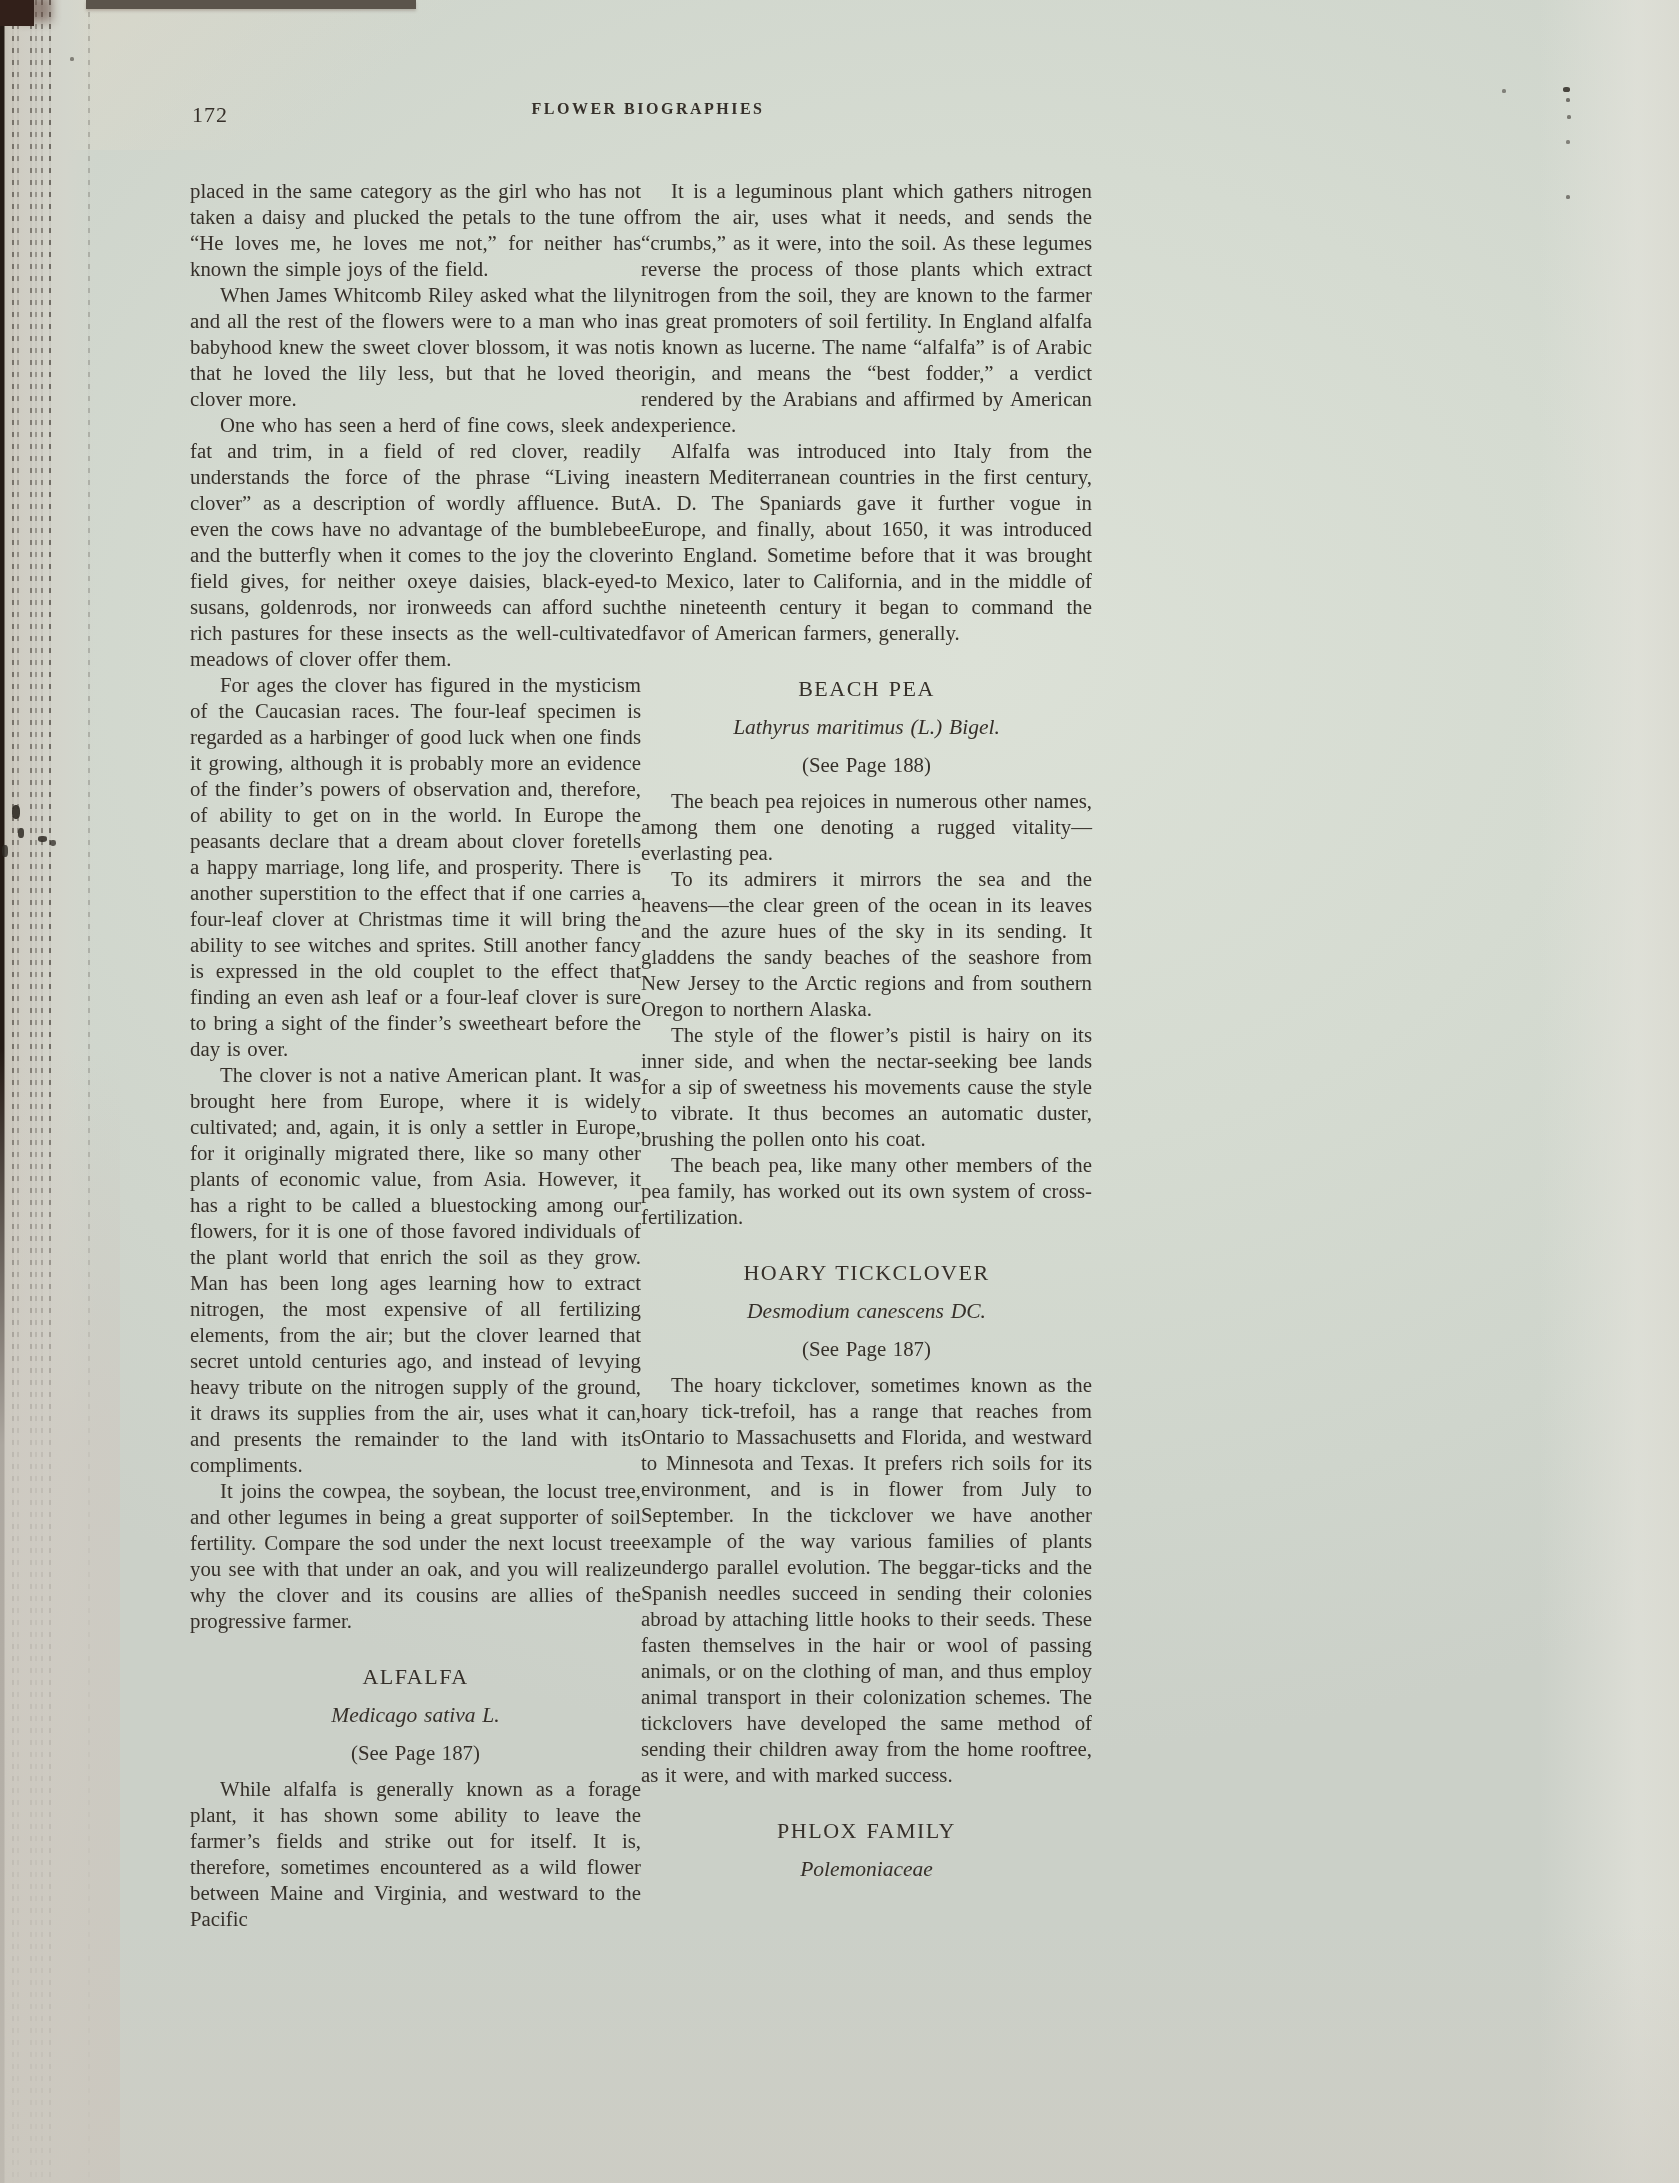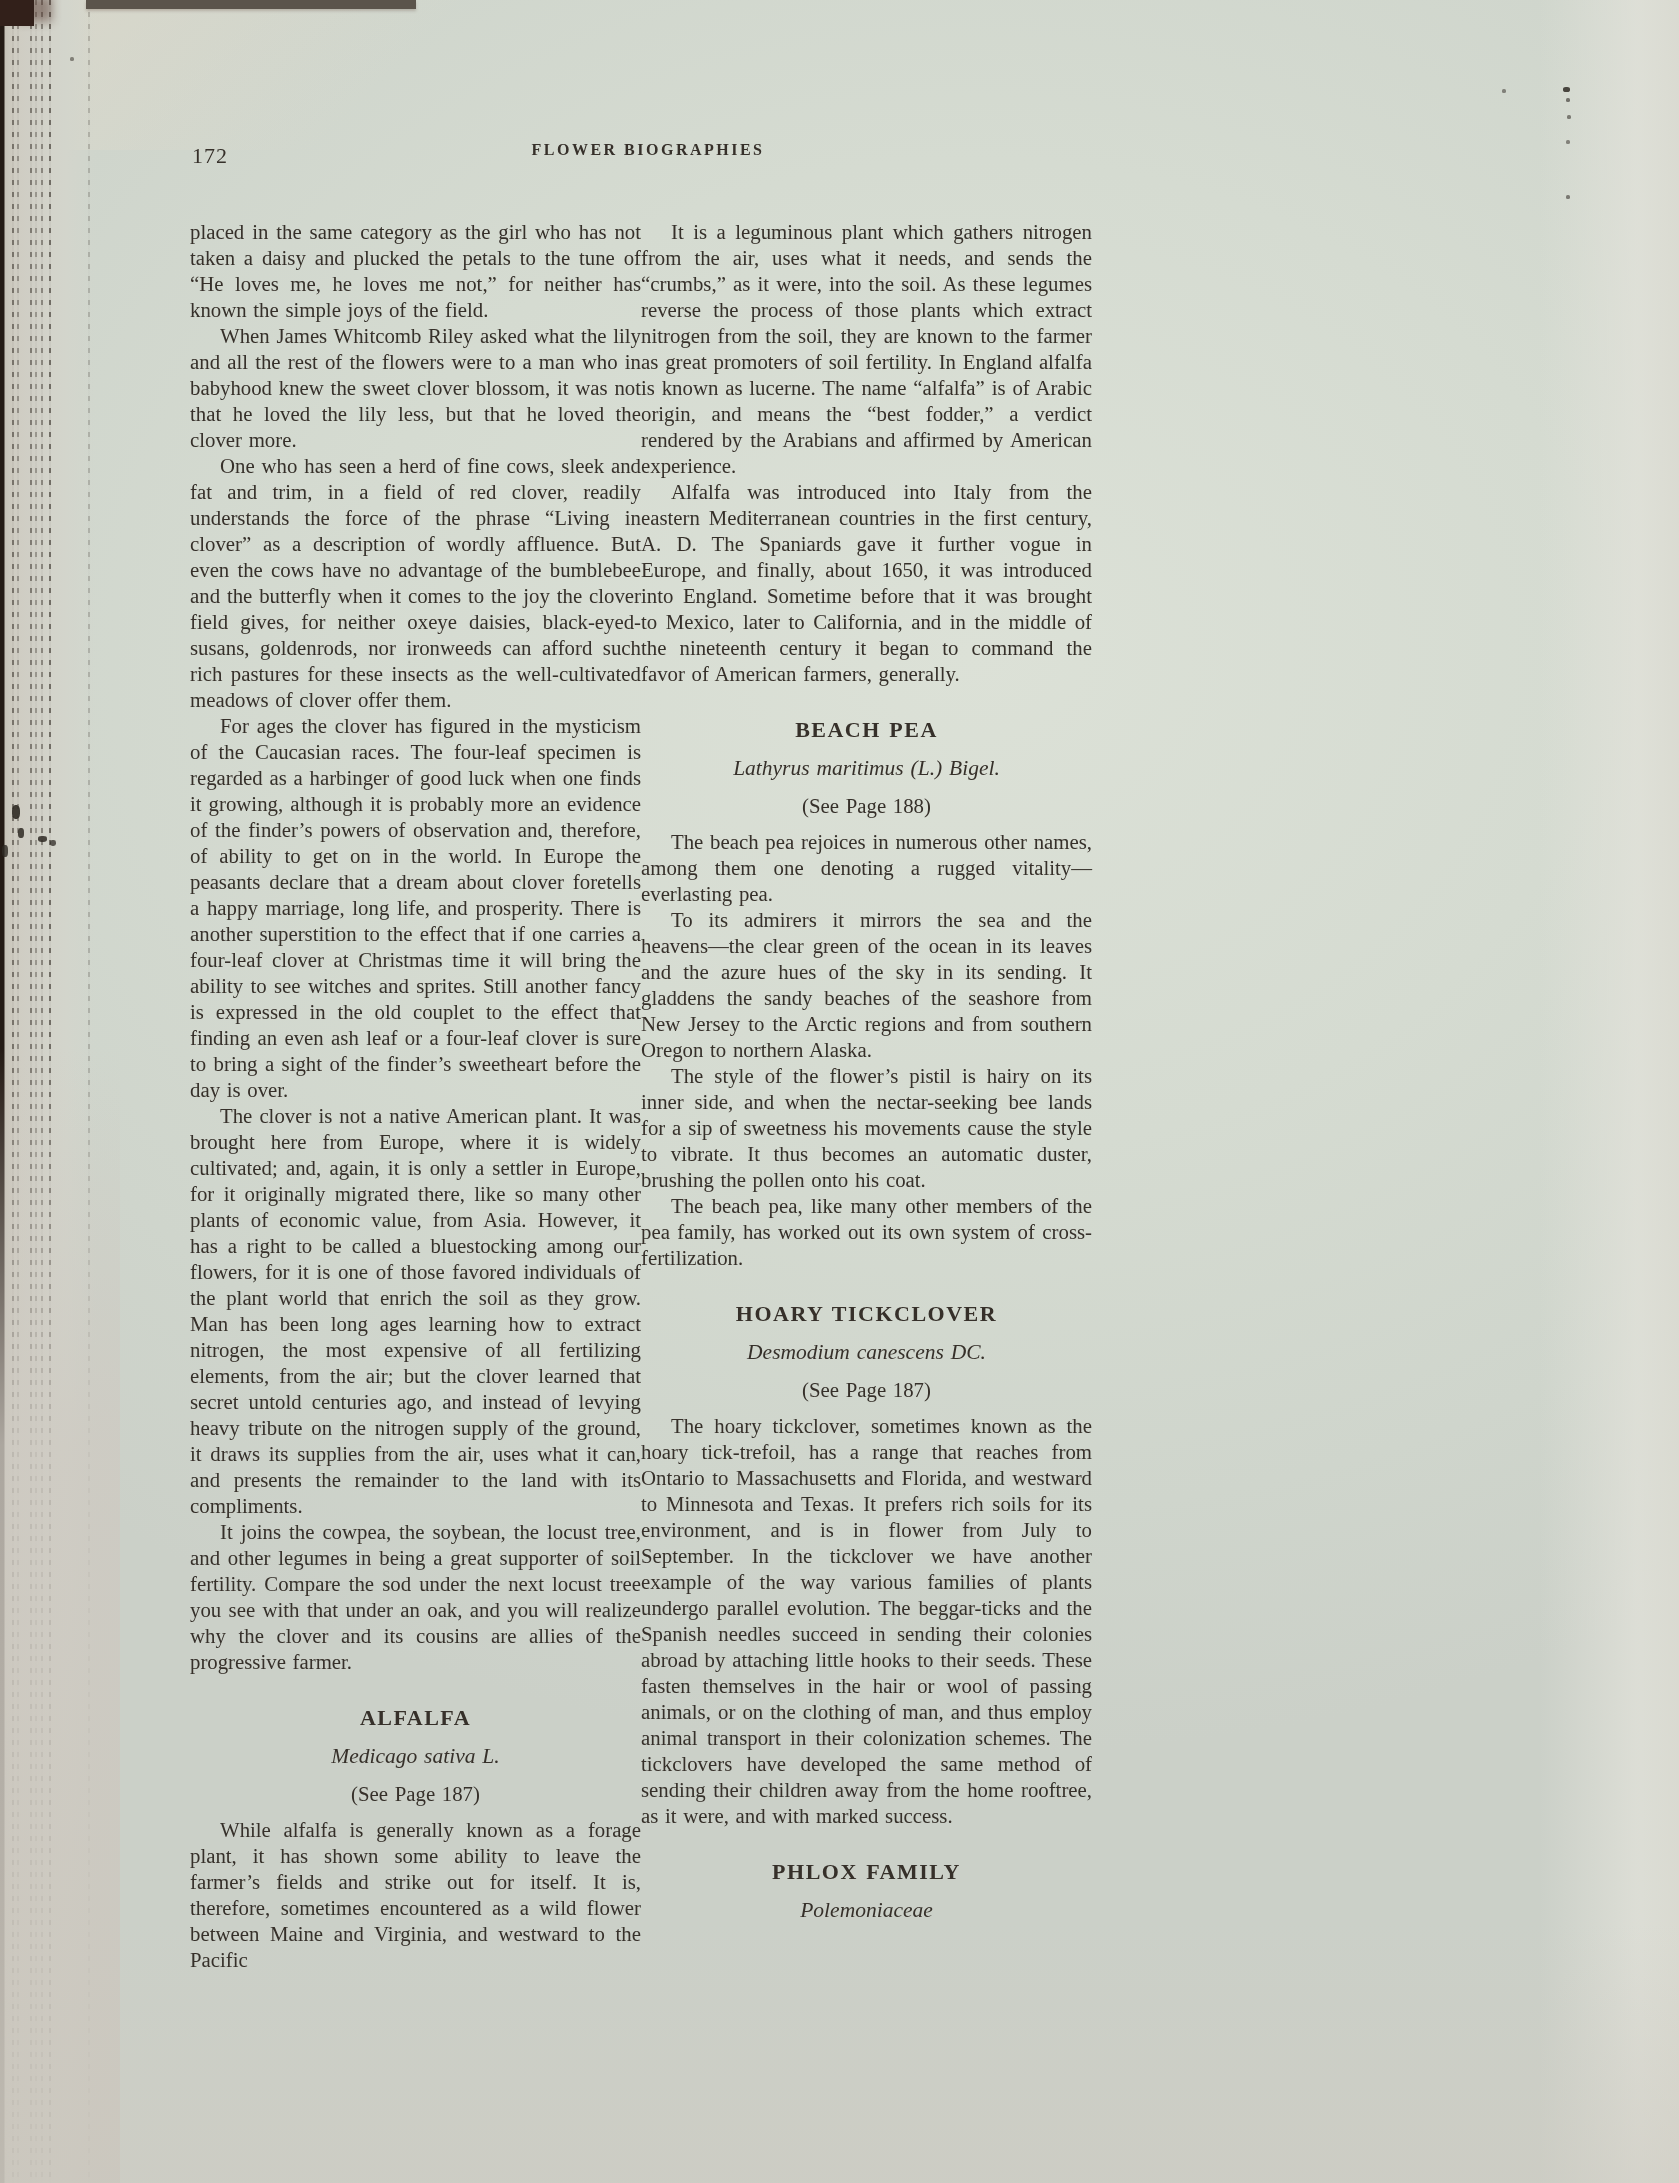--- a/index.html
+++ b/index.html
@@ -33,30 +33,30 @@
     background:linear-gradient(180deg, rgba(208,205,197,0) 0, rgba(206,202,194,.8) 35%, rgba(203,199,190,.92) 100%);}
   .top-corner{position:absolute;left:0;top:0;width:34px;height:26px;background:#32201a;
     box-shadow:18px -4px 10px rgba(70,40,30,.45);}
   .top-strip{position:absolute;left:86px;top:0;width:330px;height:9px;background:#5b544b;
     box-shadow:0 2px 3px rgba(120,100,90,.35);}
 
   
   .speck{position:absolute;background:#2f2a24;border-radius:40%;}
 
   
-  .text-block{position:absolute;left:190px;top:100px;width:916px;margin-top:41px;}
+  .text-block{position:absolute;left:190px;top:100px;width:916px;}
   .page-header{position:relative;height:36px;}
   .page-number{position:absolute;left:2px;top:2px;font-size:22px;letter-spacing:1px;}
   .running-title{position:absolute;left:50%;transform:translateX(-50%);top:0;
     font-size:16px;font-weight:bold;letter-spacing:2.5px;white-space:nowrap;}
   .columns{display:flex;margin-top:42px;}
   .col{width:451px;font-size:20.8px;line-height:26px;text-align:justify;word-spacing:1.5px;}
   .para{text-indent:30px;margin:0;}
   .para.noindent{text-indent:0;}
-  .sec-heading{text-align:center;text-indent:0;font-weight:bold;font-size:22px;
+  .sec-heading{text-align:center;text-indent:0;font-weight:normal;font-size:22px;
     letter-spacing:1.5px;margin:30px 0 2px;}
   .species{text-align:center;text-indent:0;font-style:italic;font-size:21.5px;margin:12px 0 2px;}
   .seepage{text-align:center;text-indent:0;font-size:20.8px;margin:12px 0 10px;}
 </style>
 </head>
 <body>
 
 <div class="stage">
   <div class="paper"></div>
   <div class="paper-tint-right"></div>

